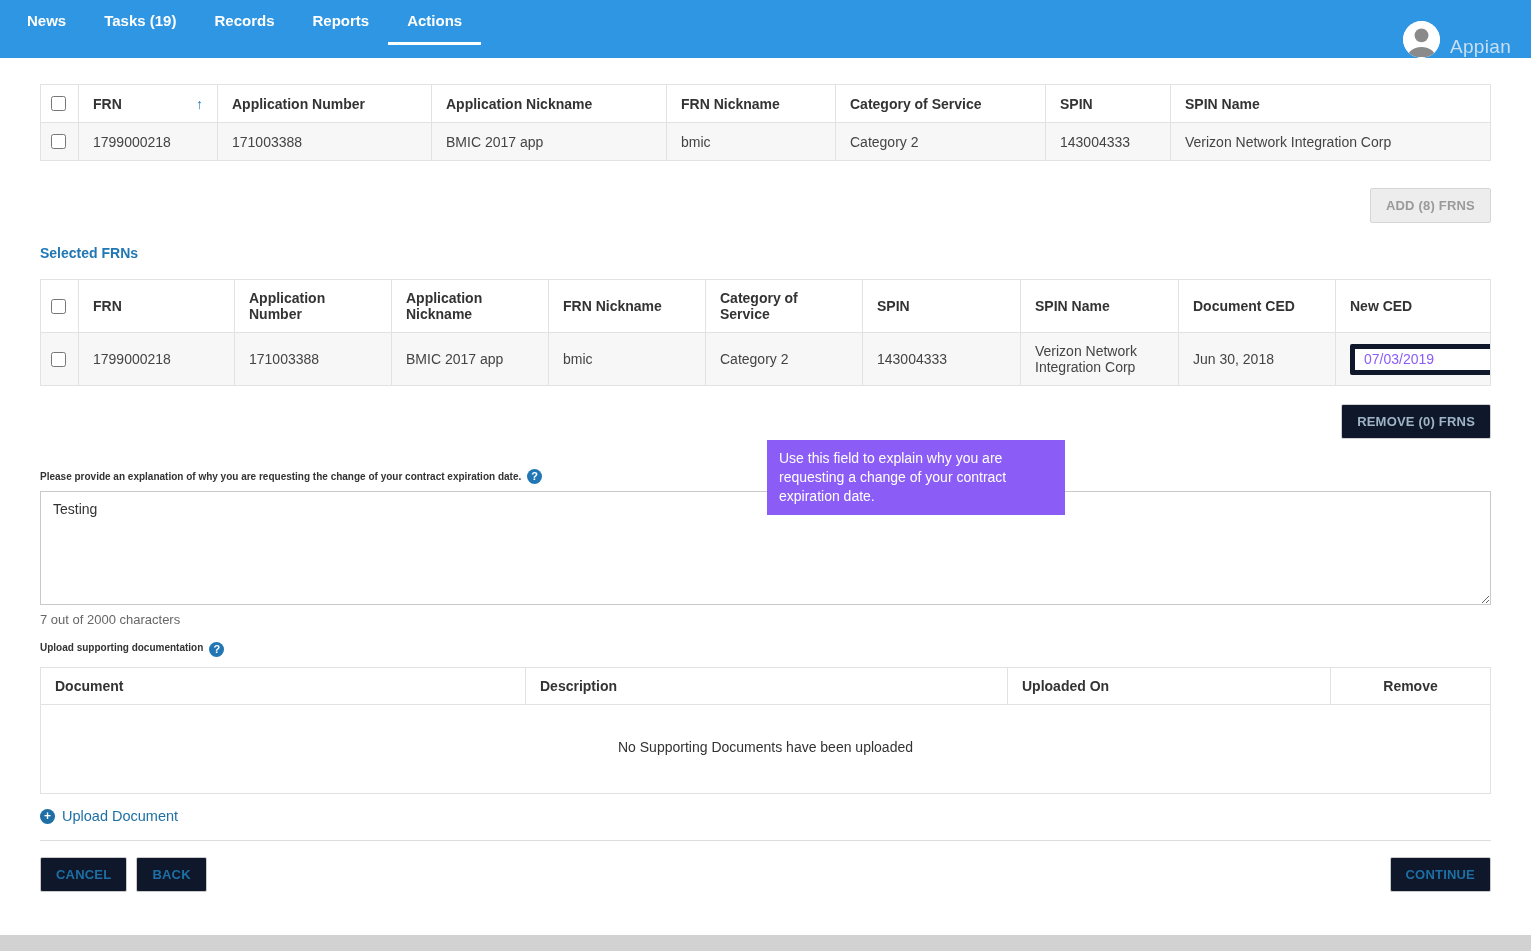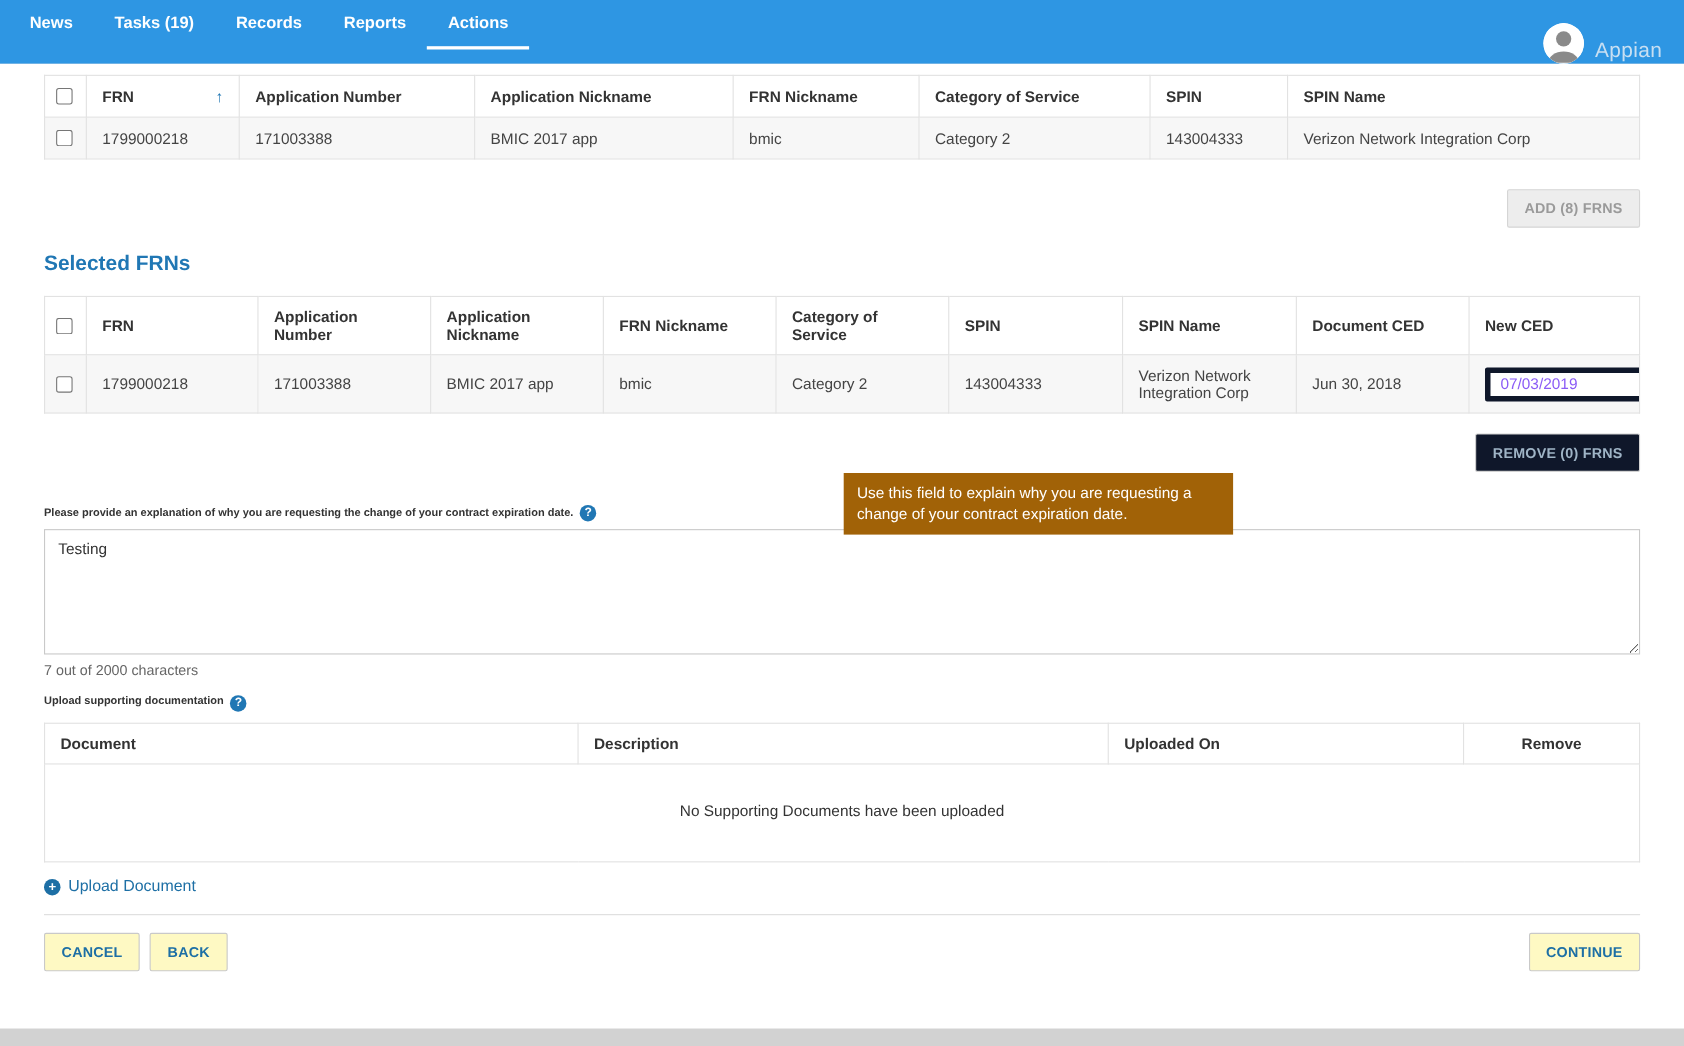--- a/index.html
+++ b/index.html
@@ -20,58 +20,58 @@
     border-bottom: 3px solid transparent; cursor: pointer; white-space: nowrap;
   }
   .nav-item.active { border-bottom-color: #ffffff; }
   .nav-right { margin-left: auto; display: flex; align-items: flex-end; gap: 10px; padding-right: 20px; }
   .avatar { width: 37px; height: 37px; border-radius: 50%; overflow: hidden; background: #fff; cursor: pointer; }
   .brand { color: #c8dff2; font-size: 19px; letter-spacing: .3px; }
 
   
   .content {
     background: #fff; min-height: 877px;
-    padding: 10px 40px 34px; position: relative;
+    padding: 26px 40px 34px; position: relative;
   }
 
   table.grid { width: 100%; border-collapse: collapse; table-layout: fixed; }
   .grid th, .grid td {
     border: 1px solid #e2e2e2; padding: 10px 14px;
     font-size: 14px; text-align: left; vertical-align: middle;
     overflow: hidden;
   }
   .grid th { color: #333; font-weight: 700; background: #fff; }
   .grid td { color: #444; }
   .grid tbody tr { background: #f7f7f7; }
   .cb-cell { text-align: center; padding: 8px 6px !important; }
   .cb-cell input { width: 15px; height: 15px; cursor: pointer; }
   .sort-icon { float: right; color: #2077b4; font-weight: 700; cursor: pointer; }
 
   .btn {
-    background: #fef9c3; border: 1px solid #c9c9c9; border-radius: 2px;
+    background: #0f172a; border: 1px solid #c9c9c9; border-radius: 2px;
     color: #1d6fa5; font-family: inherit; font-size: 13px; font-weight: 700;
     height: 35px; padding: 0 15px; letter-spacing: .2px; cursor: pointer;
   }
   .btn.disabled-gray { background: #ededed; color: #9a9a9a; border-color: #d5d5d5; cursor: default; }
   .btn.disabled-blue { background: #0f172a; color: #9fb4c6; border-color: #d2d2d2; cursor: default; }
   .btn-row { display: flex; justify-content: flex-end; margin-top: 27px; }
   .btn-row.remove { margin-top: 18px; }
 
-  h2.section-title { color: #2077b4; font-size: 19px; font-weight: 700; margin: 22px 0 18px; }
+  h2.section-title { color: #2077b4; font-size: 14px; font-weight: 700; margin: 22px 0 18px; }
 
   .field-row { margin-top: 30px; position: relative; display: flex; align-items: center; gap: 6px; }
   .field-label { font-size: 10px; font-weight: 700; color: #333; }
   .help-icon {
     display: inline-block; width: 15px; height: 15px; border-radius: 50%;
     background: #2077b4; color: #fff; font-size: 11px; font-weight: 700;
     text-align: center; line-height: 15px; cursor: pointer; flex: none;
   }
   .tooltip {
-    position: absolute; top: -29px; left: 727px; width: 354px;
-    background: #a16207; color: #fff; font-size: 14px; line-height: 19px;
+    position: absolute; top: -29px; left: 727px; width: 298px;
+    background: #8b5cf6; color: #fff; font-size: 14px; line-height: 19px;
     padding: 9px 12px; z-index: 5;
   }
 
   textarea.explain {
     display: block; width: 100%; height: 114px; margin-top: 7px;
     border: 1px solid #c9c9c9; padding: 9px 12px;
     font-family: inherit; font-size: 14px; color: #333; resize: both;
   }
   .char-count { color: #666; font-size: 13px; margin-top: 7px; }
 

